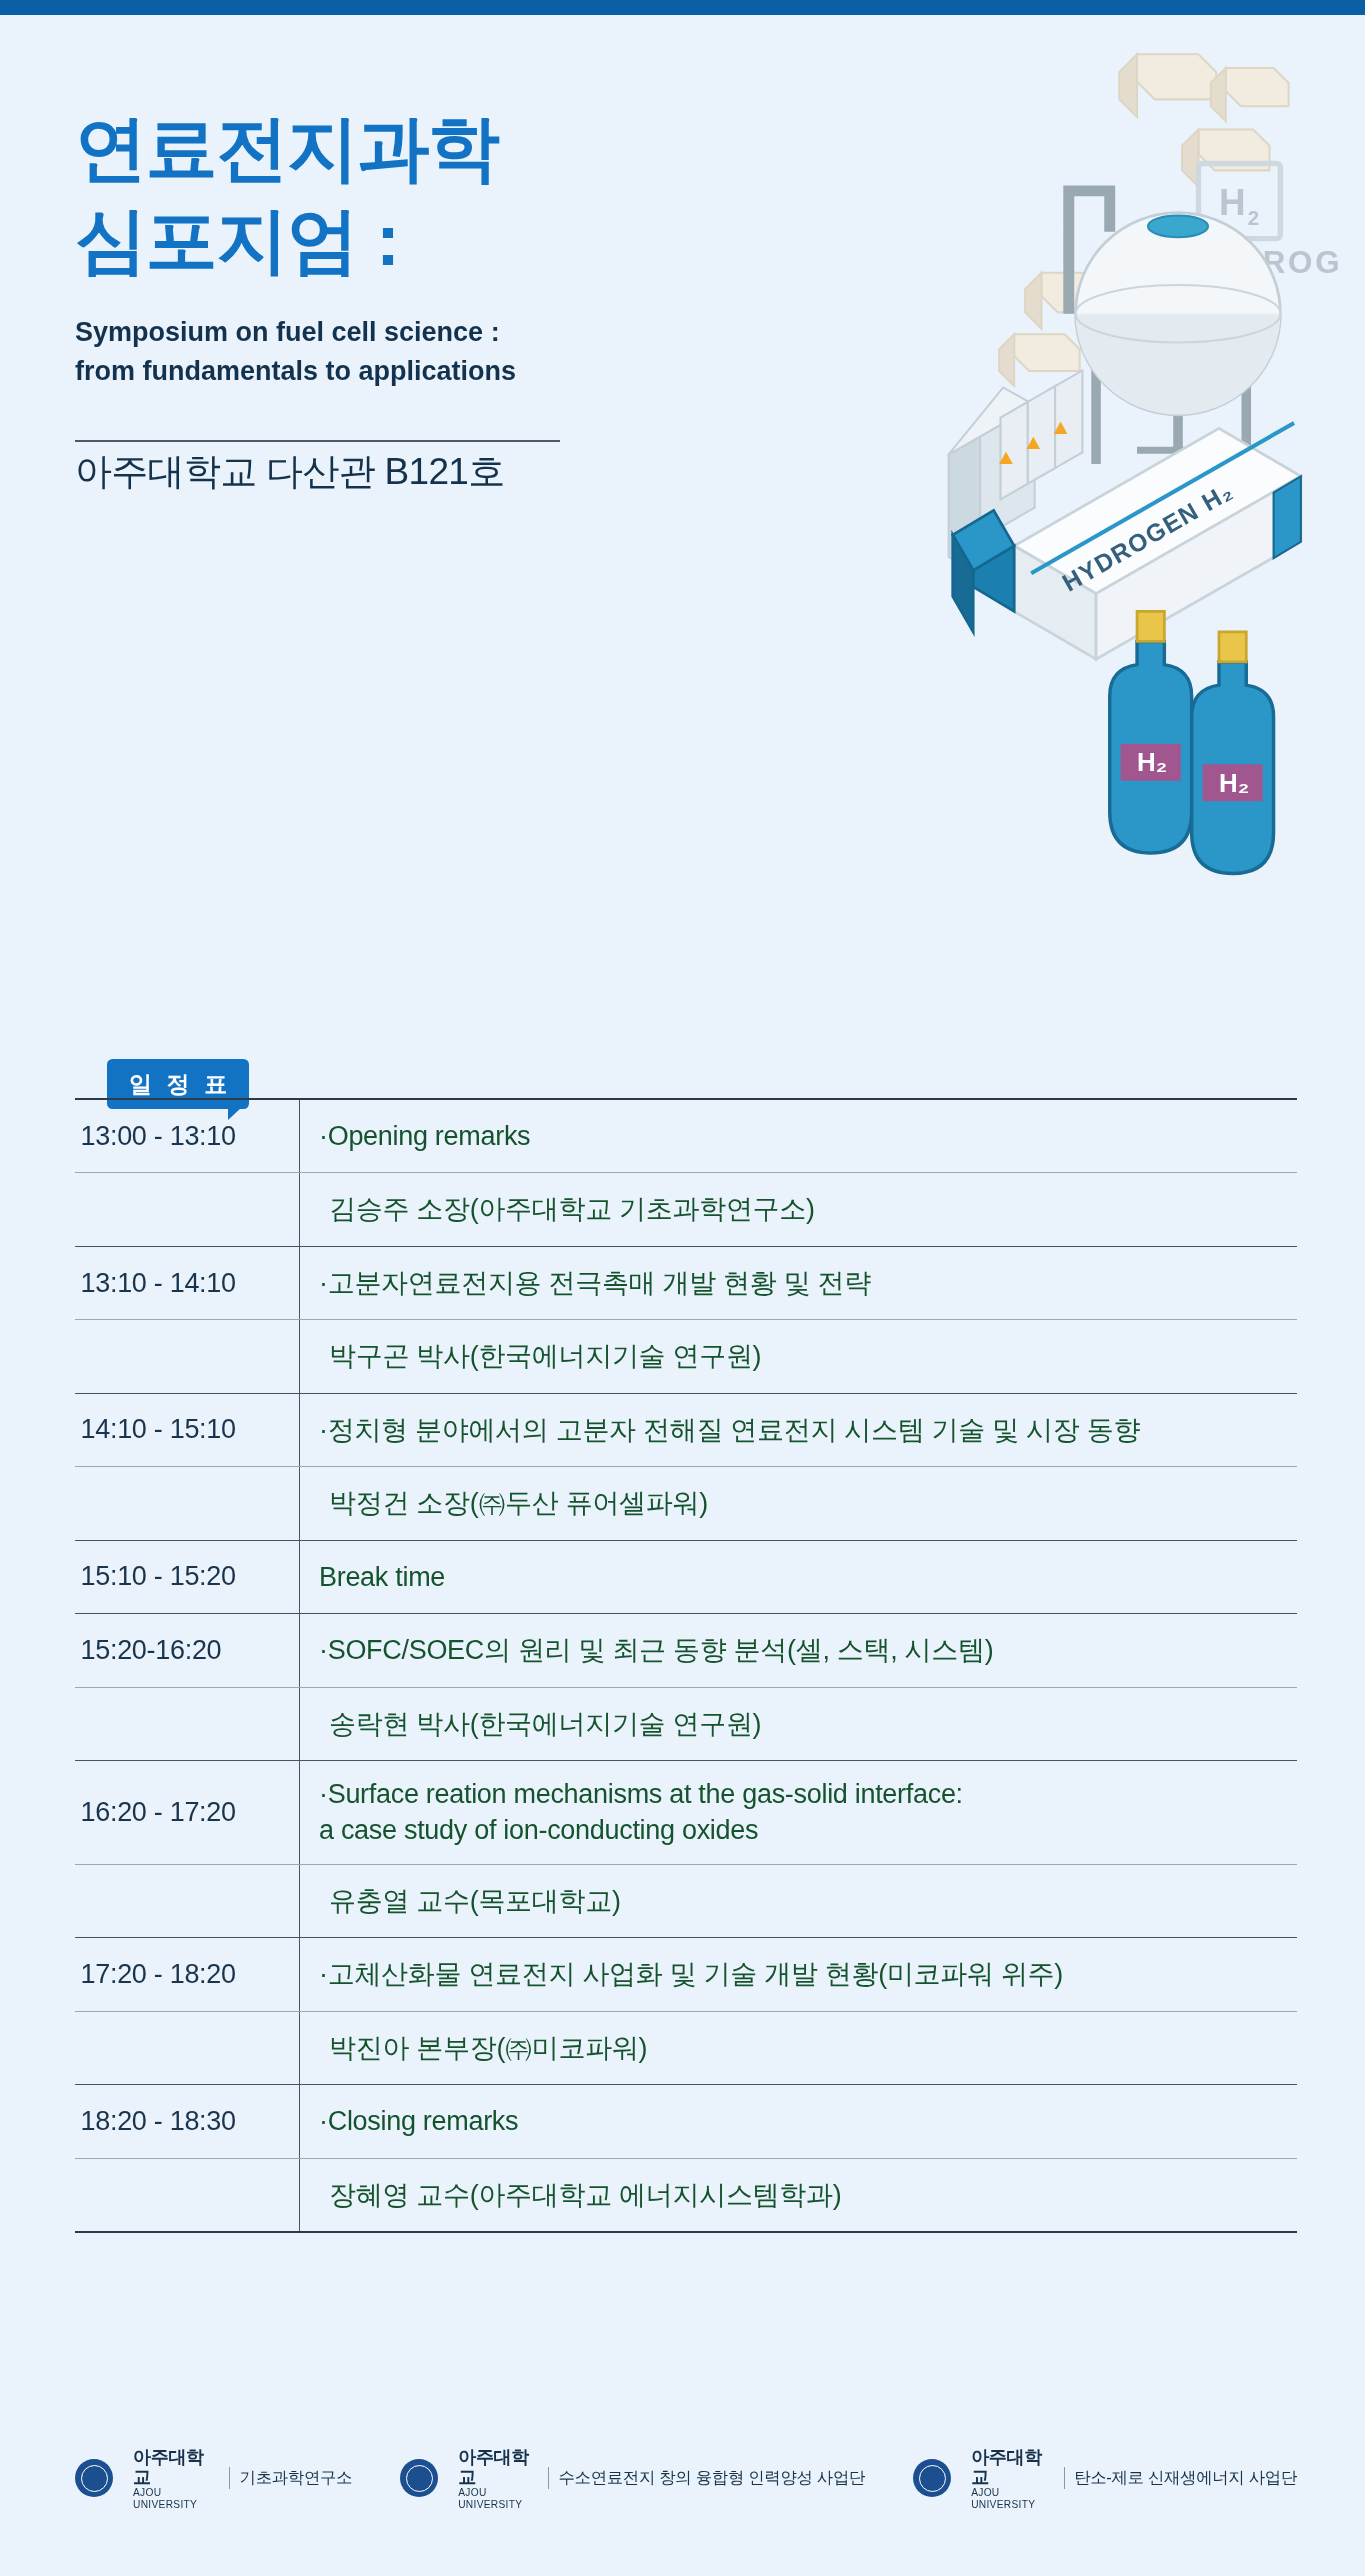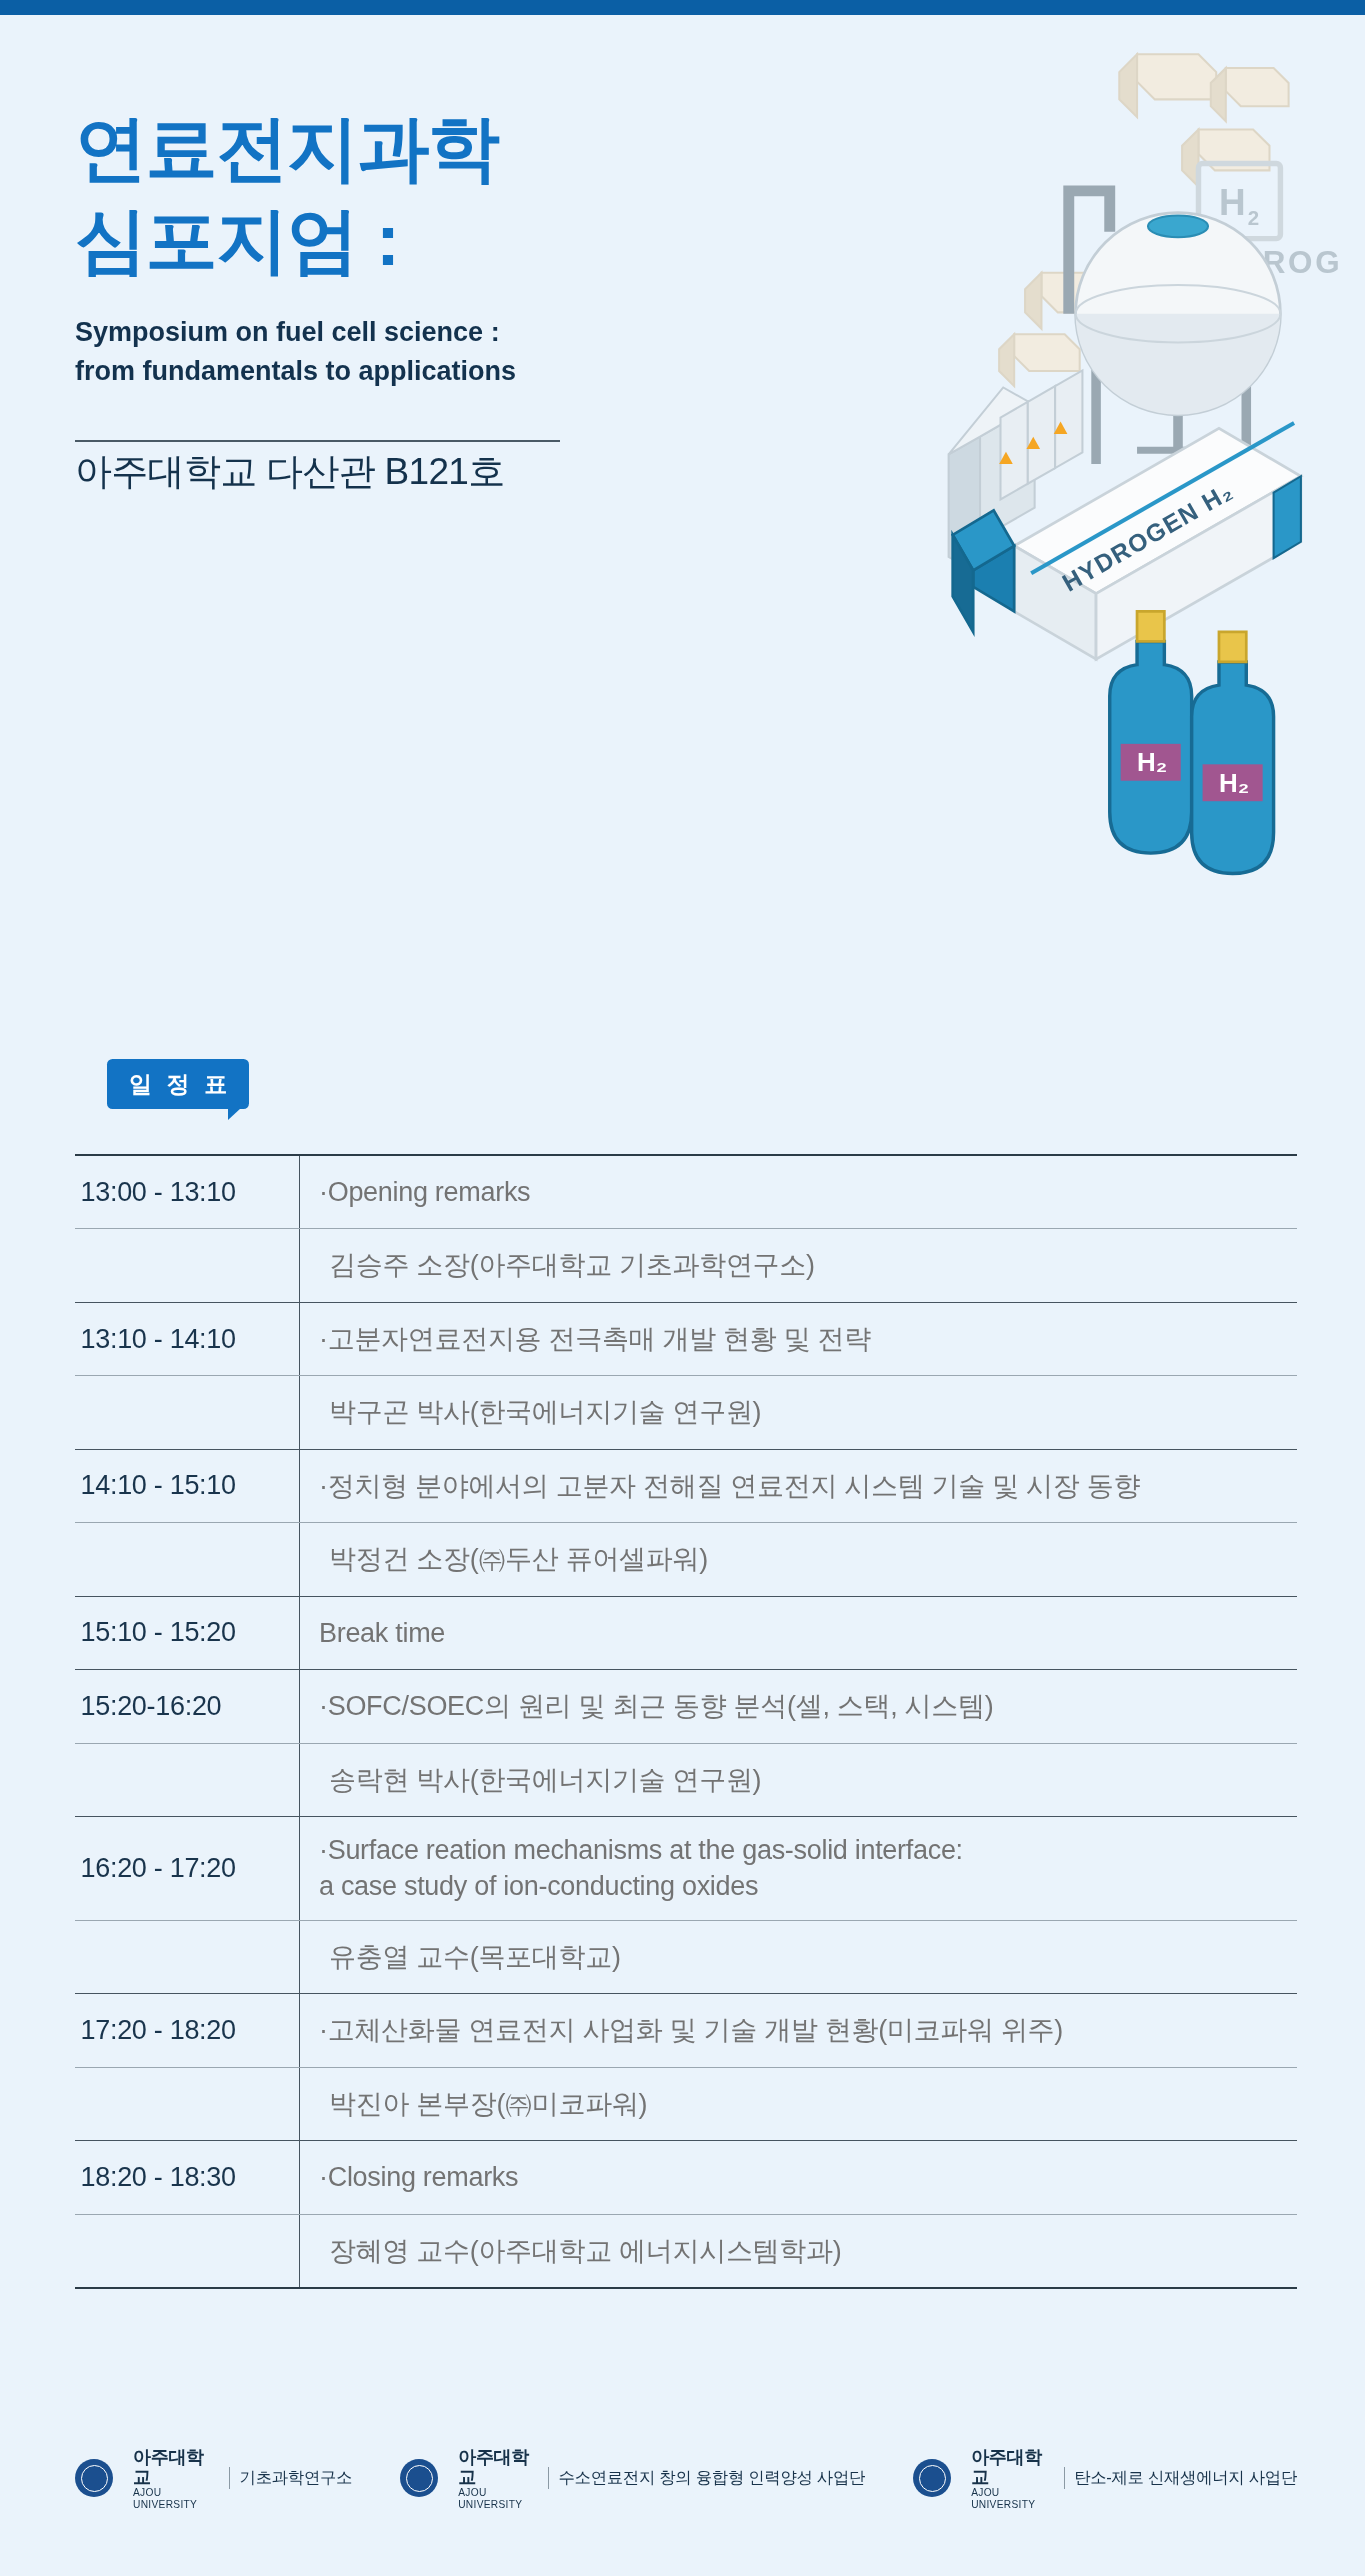--- a/index.html
+++ b/index.html
@@ -109,21 +109,21 @@
     right: 8.2px;
     bottom: -11px;
     width: 0; height: 0;
     border-left: 13.7px solid #1273c4;
     border-bottom: 12.3px solid transparent;
   }
 
   
   .table {
     position: absolute;
-    top: 1154px;
+    top: 1098px;
     left: 75px;
     width: 1222px;
     border-top: 2.7px solid #2b3b47;
     border-bottom: 2.7px solid #2b3b47;
   }
   .row {
     display: flex;
     align-items: stretch;
     border-bottom: 1px solid #9aa7b1;
   }
@@ -141,21 +141,21 @@
     letter-spacing: -0.3px;
     border-right: 1.7px solid #46545f;
   }
   .cell-time.blank { border-right: 1.7px solid #46545f; }
   .cell-text {
     flex: 1;
     display: flex;
     align-items: center;
     padding: 18px 0 18px 19px;
     box-sizing: border-box;
-    color: #737373;
+    color: #14532d;
     font-size: 27px;
     line-height: 1.35;
     letter-spacing: -0.3px;
   }
   .cell-text.two-line { padding-top: 15px; padding-bottom: 15px; }
   .sub { padding-left: 29px; }
 
   
   .footer {
     position: absolute;

